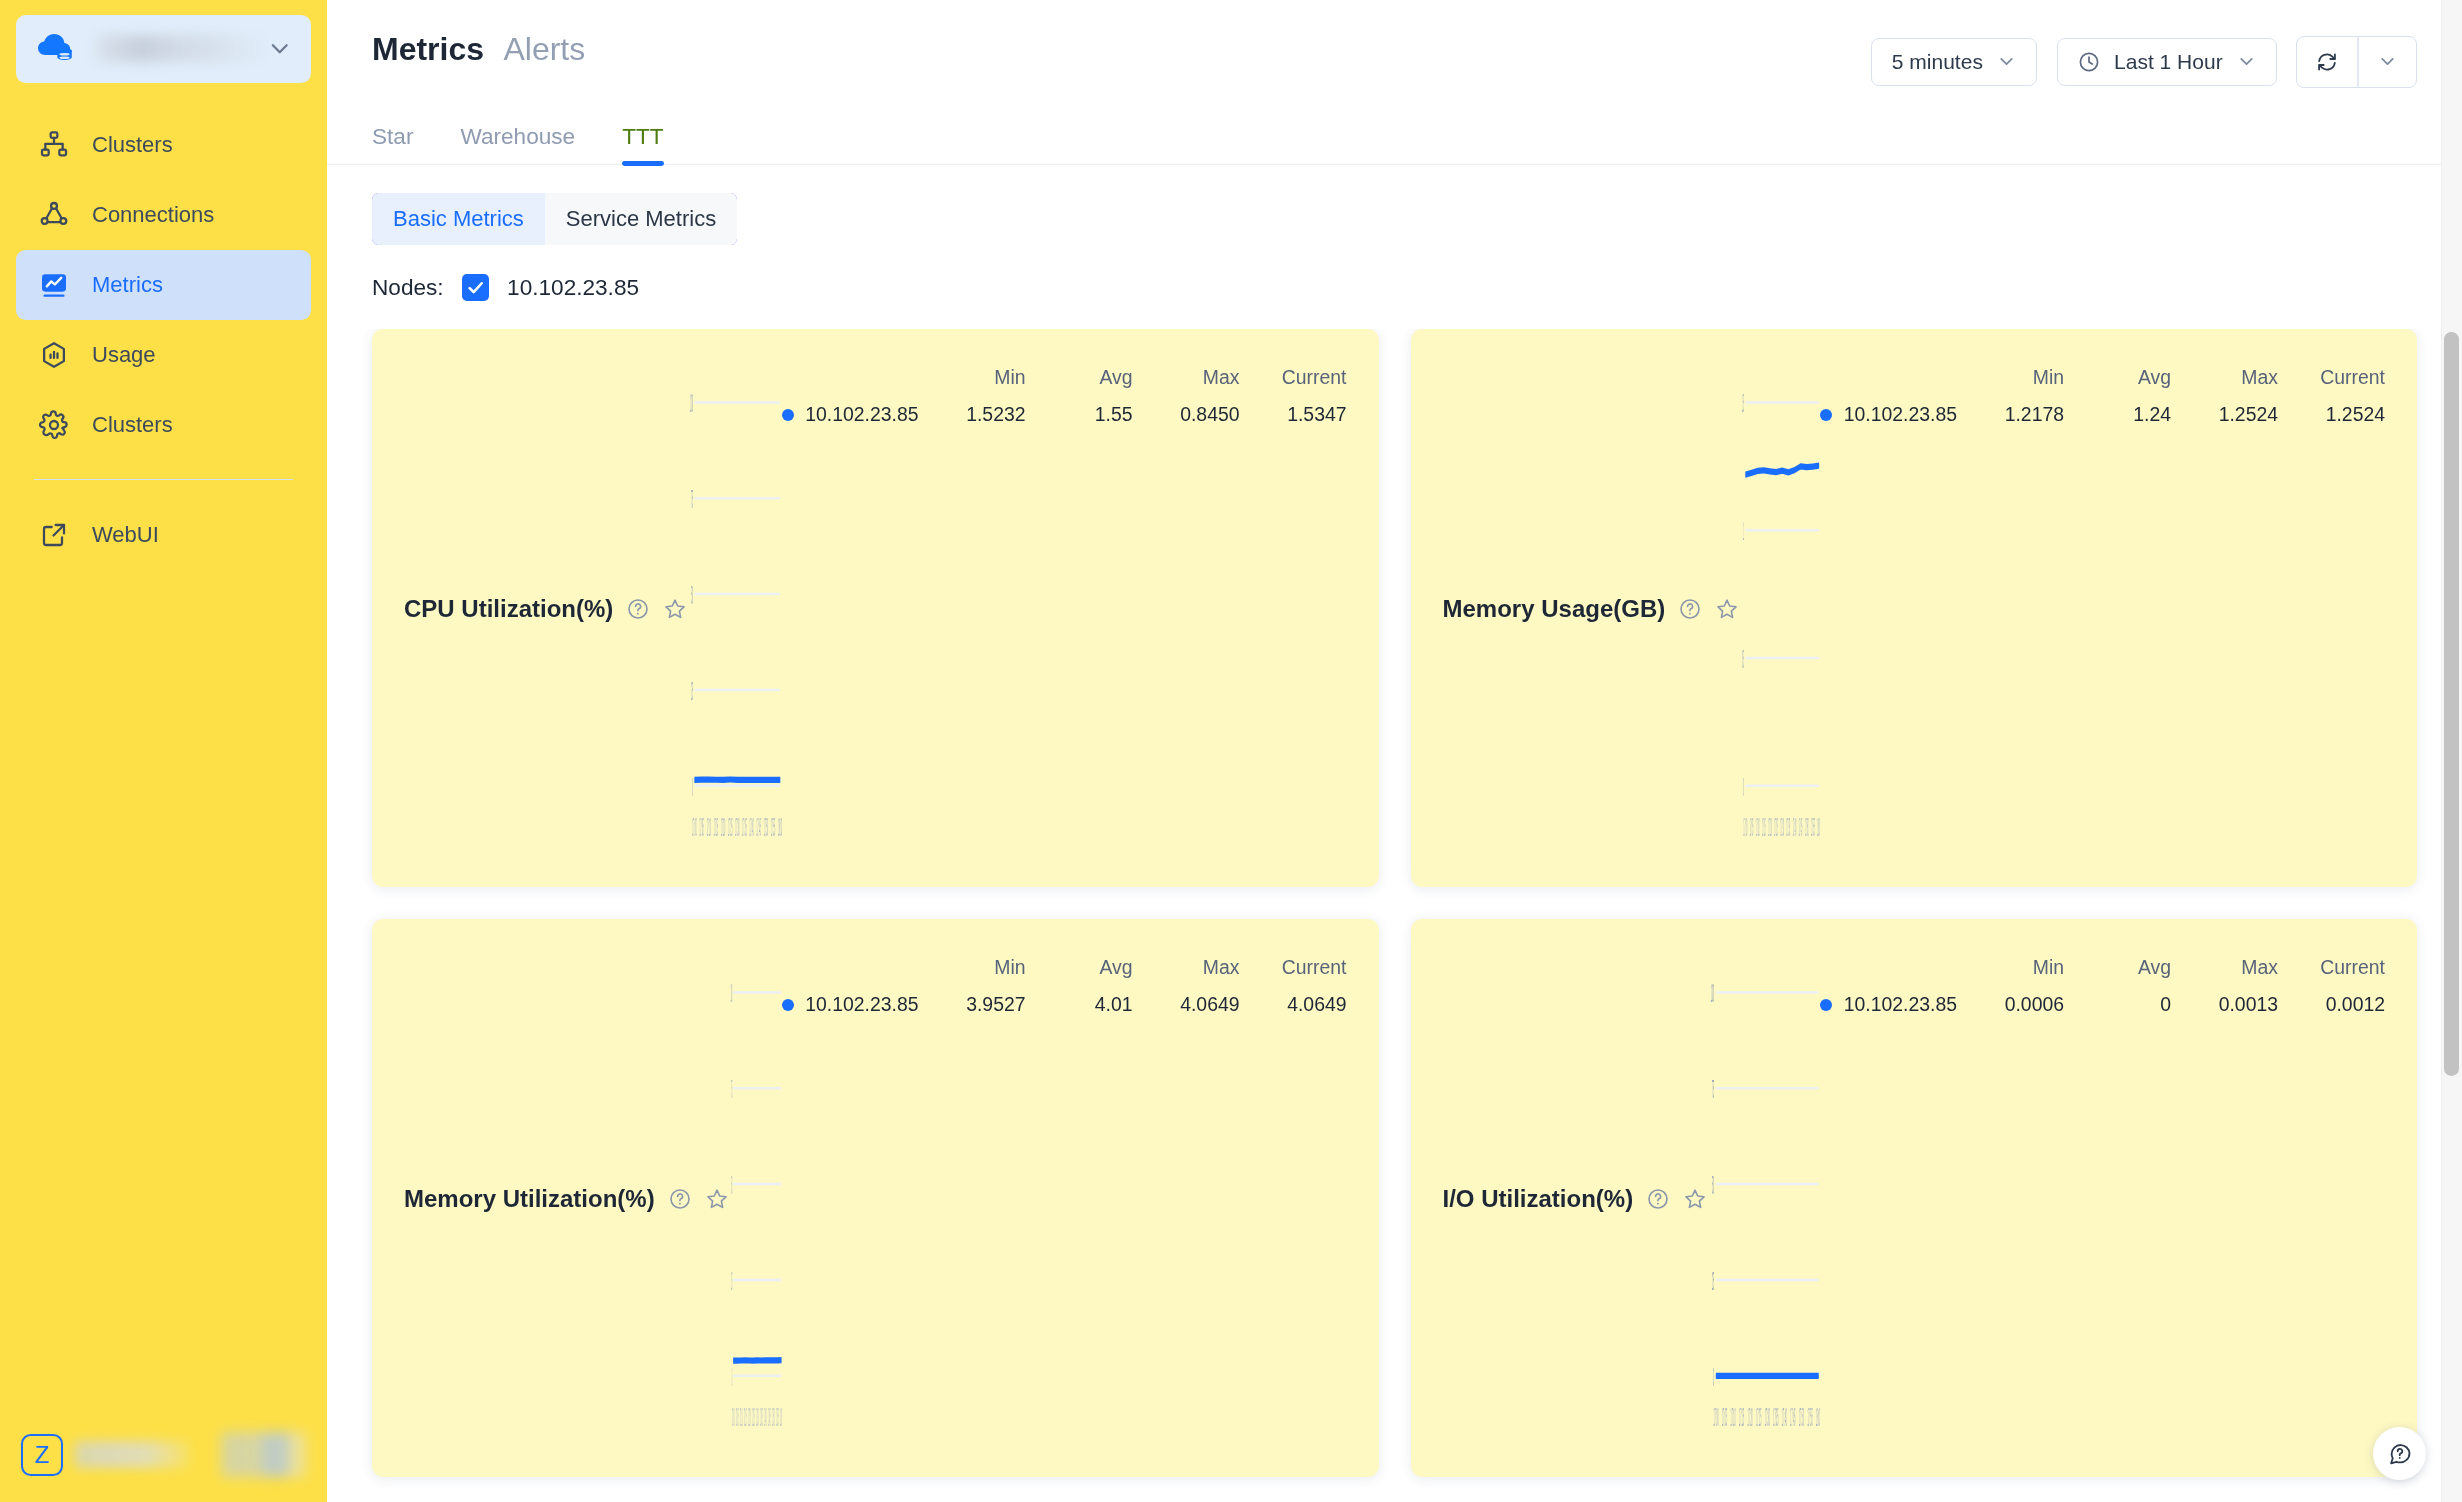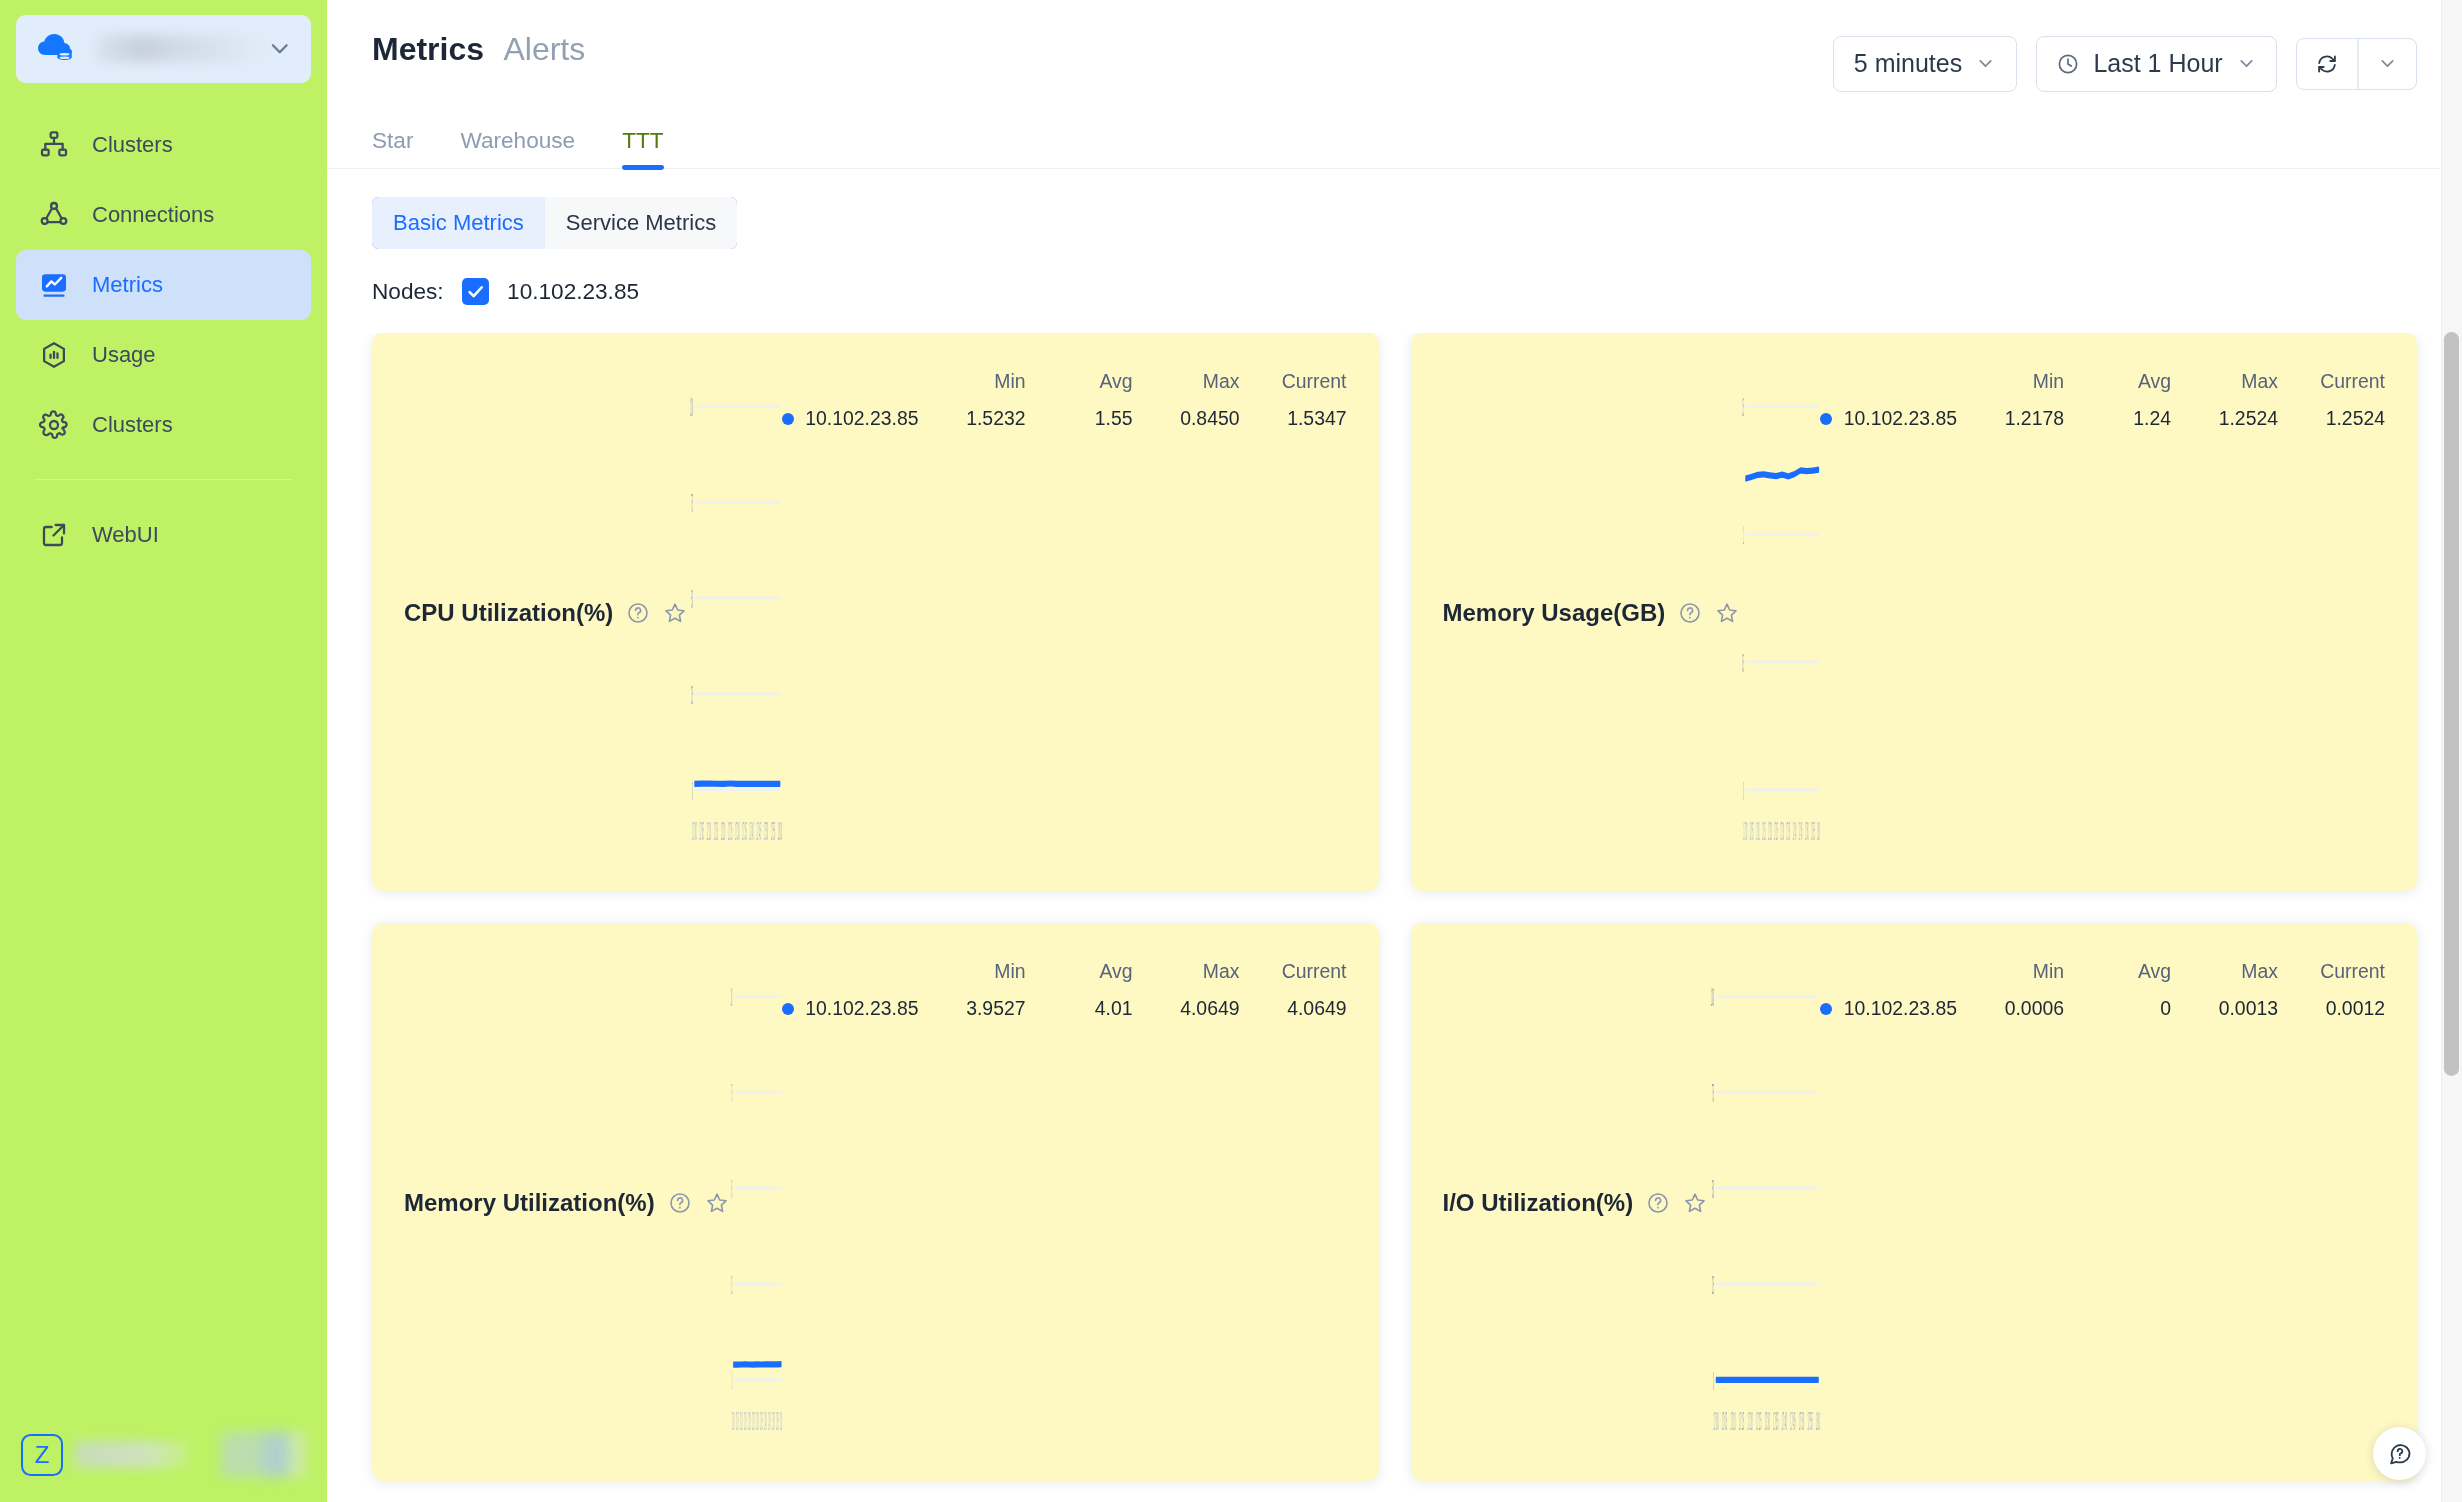--- a/index.html
+++ b/index.html
@@ -8,21 +8,21 @@
     width: 2462px; height: 1503px;
     font-family: "Liberation Sans", sans-serif;
     background: #ffffff;
     overflow: hidden;
   }
   .app { display: flex; width: 2462px; height: 1503px; }
 
   
   .sidebar {
     width: 327px; height: 1503px;
-    background: #bef264;
+    background: #fde047;
     display: flex; flex-direction: column;
     flex-shrink: 0;
     position: relative;
   }
   .org-switcher {
     margin: 14.6px 16px 0 16px;
     height: 68px;
     background: #e1edfb;
     border-radius: 9.7px;
     display: flex; align-items: center;
@@ -103,24 +103,24 @@
     display: flex; align-items: flex-start;
     padding: 31px 45px 0 45px;
     flex-shrink: 0;
   }
   .page-titles { display: flex; align-items: baseline; gap: 19.4px; }
   .page-title { font-size: 32px; font-weight: bold; color: #1d2736; cursor: pointer;}
   .page-title.muted { font-weight: normal; color: #93a0b4; }
   .topbar-spacer { flex: 1; }
   .topbar-controls { display: flex; align-items: center; gap: 19.4px; padding-top: 4.9px;}
   .ctl {
-    height: 56px; border: 1.6px solid #d9e1ec; border-radius: 8px;
+    height: 48px; border: 1.6px solid #d9e1ec; border-radius: 8px;
     background: #fff; display: flex; align-items: center;
     padding: 0 19.4px; gap: 13px;
-    font-size: 25px; color: #2d3a4c; cursor: pointer;
+    font-size: 21px; color: #2d3a4c; cursor: pointer;
   }
   .ctl .cicon { width: 24px; height: 24px; color: #5b6a80; display:flex; align-items:center;}
   .ctl .cchev { width: 21px; height: 21px; color: #7d8b9e; display:flex; align-items:center;}
   .refresh-group {
     height: 52px; border: 1.6px solid #d9e1ec; border-radius: 8px;
     display: flex; align-items: center; background: #fff;
   }
   .refresh-btn { width: 60px; height: 100%; display: flex; align-items: center; justify-content: center; cursor: pointer; color: #2d3a4c;}
   .refresh-div { width: 1.6px; height: 100%; background: #e3eaf3;}
   .refresh-chev { width: 57px; height: 100%; display: flex; align-items: center; justify-content: center; cursor: pointer; color: #7d8b9e;}

